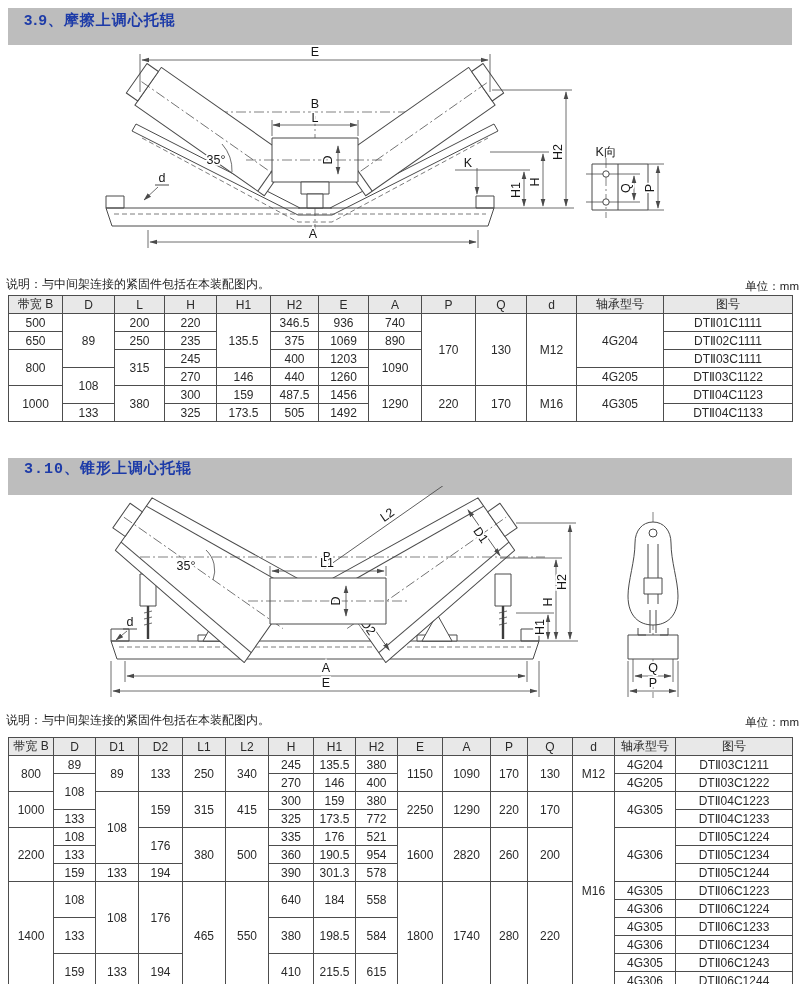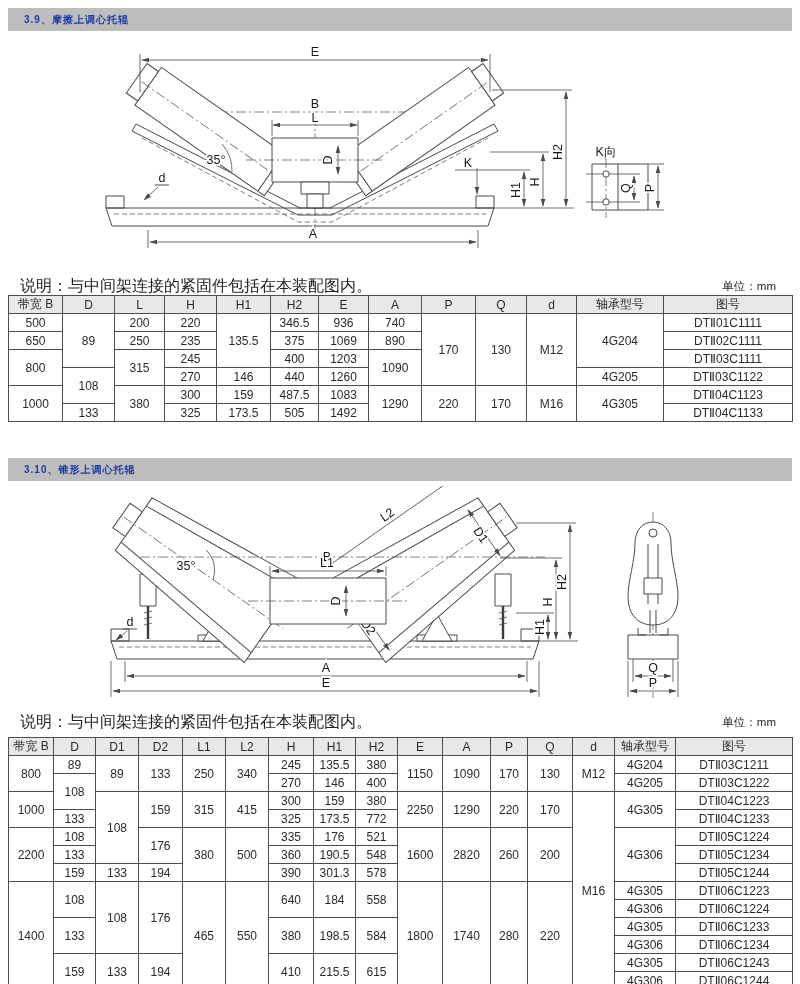--- a/index.html
+++ b/index.html
@@ -1,20 +1,20 @@
 <!DOCTYPE html>
 <html><head>
 <meta charset="utf-8">
 <style>
   html,body{margin:0;padding:0;background:#fff;}
   body{width:800px;height:984px;position:relative;font-family:"Liberation Sans","DejaVu Sans",sans-serif;color:#222;}
-  .secbar{position:absolute;left:8px;width:784px;height:23px;background:#bdbdbd;color:#1d3ba8;
-    font-weight:bold;font-size:10px;line-height:23px;padding-left:16px;box-sizing:border-box;letter-spacing:1px;}
-  .note{position:absolute;left:20px;font-size:16px;color:#1e1e1e;}
-  .unit{position:absolute;right:24px;font-size:11.5px;color:#1e1e1e;}
+  .secbar{position:absolute;left:8px;width:784px;height:37px;background:#bdbdbd;color:#1d3ba8;
+    font-weight:bold;font-size:15px;line-height:23px;padding-left:16px;box-sizing:border-box;letter-spacing:1px;}
+  .note{position:absolute;left:6px;font-size:12px;color:#1e1e1e;}
+  .unit{position:absolute;right:1px;font-size:11.5px;color:#1e1e1e;}
   .dwg{position:absolute;left:0;}
   table{position:absolute;left:8px;width:785px;border-collapse:collapse;table-layout:fixed;
     font-size:12px;color:#2a2a2a;text-align:center;}
   th,td{border:1px solid #4d4d4d;padding:0;white-space:nowrap;overflow:hidden;font-weight:normal;}
   th{background:#e8e8e8;height:15px;font-size:12px;}
   td{height:17px;}
   
   .ln{stroke:#4a4a4a;stroke-width:1;fill:none;stroke-linejoin:round;}
   .fw{stroke:#4a4a4a;stroke-width:1;fill:#fff;stroke-linejoin:round;}
   .dim{stroke:#4a4a4a;stroke-width:0.8;fill:none;}
@@ -209,40 +209,40 @@
         <td>1260</td>
         <td>4G205</td>
         <td>DTⅡ03C1122</td>
   </tr>
   <tr>
     <td rowspan="2">1000</td>
         <td rowspan="2">380</td>
         <td>300</td>
         <td>159</td>
         <td>487.5</td>
-        <td>1083</td>
+        <td>1456</td>
         <td rowspan="2">1290</td>
         <td rowspan="2">220</td>
         <td rowspan="2">170</td>
         <td rowspan="2">M16</td>
         <td rowspan="2">4G305</td>
         <td>DTⅡ04C1123</td>
   </tr>
   <tr>
     <td>133</td>
         <td>325</td>
         <td>173.5</td>
         <td>505</td>
         <td>1492</td>
         <td>DTⅡ04C1133</td>
   </tr>
 </tbody>
   </table>
 
-<div class="secbar" style="top:458px;">3.10、锥形上调心托辊</div>
+<div class="secbar" style="top:458px;font-family:Liberation Mono, monospace;">3.10、锥形上调心托辊</div>
 
 <svg class="dwg" style="top:486px;" width="800" height="224" viewBox="0 0 800 224">
   <defs>
     <marker id="a2" viewBox="0 0 10 10" refX="9.2" refY="5" markerWidth="10" markerHeight="10" orient="auto-start-reverse">
       <path d="M0,2 L10,5 L0,8 Z" fill="#4a4a4a"></path>
     </marker>
   </defs>
 
   <g>
     <rect class="fw" x="111" y="143" width="18" height="12"></rect>
@@ -464,21 +464,21 @@
         <td rowspan="3">2820</td>
         <td rowspan="3">260</td>
         <td rowspan="3">200</td>
         <td rowspan="3">4G306</td>
         <td>DTⅡ05C1224</td>
   </tr>
   <tr>
     <td>133</td>
         <td>360</td>
         <td>190.5</td>
-        <td>548</td>
+        <td>954</td>
         <td>DTⅡ05C1234</td>
   </tr>
   <tr>
     <td>159</td>
         <td>133</td>
         <td>194</td>
         <td>390</td>
         <td>301.3</td>
         <td>578</td>
         <td>DTⅡ05C1244</td>

